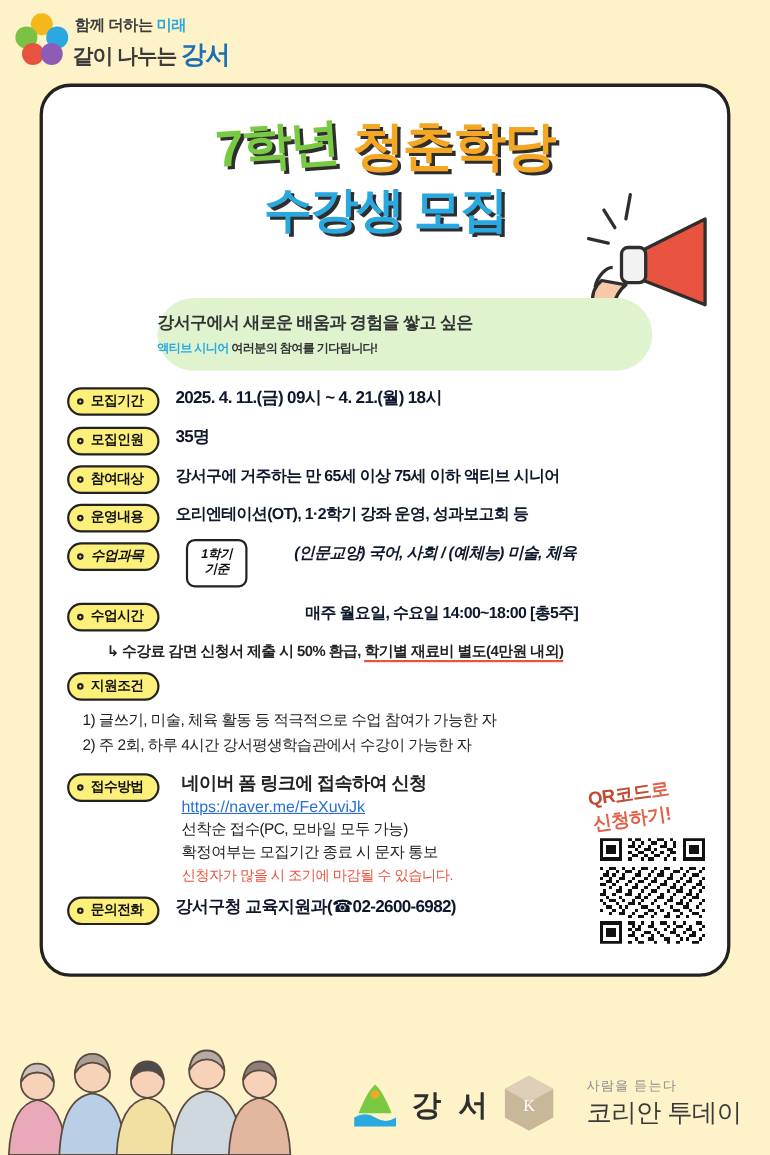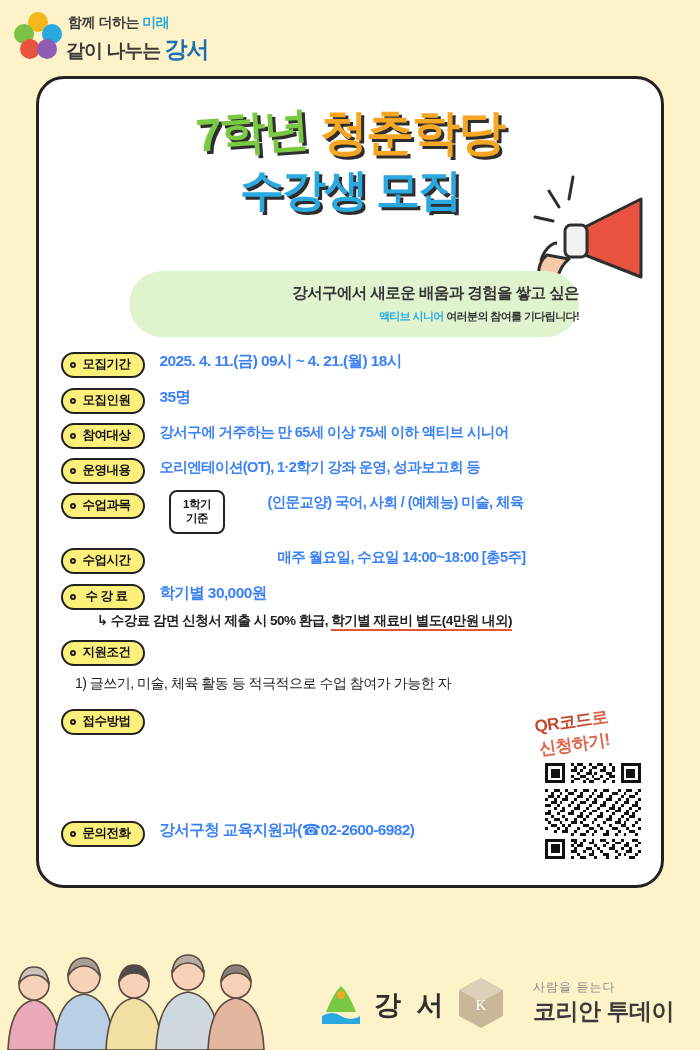--- a/index.html
+++ b/index.html
@@ -54,41 +54,41 @@
     font-size:44px;font-weight:bold;color:#2aa8e0;letter-spacing:-2px;
     -webkit-text-stroke:6px #fff;paint-order:stroke fill;
     text-shadow:3px 3px 0 #2e2e2e;
   }
 
   
   .megaphone{position:absolute;right:18px;top:90px;width:130px;height:120px;}
 
   
   .banner{
-    position:absolute;left:90px;top:192px;width:450px;height:66px;
-    background:#dff3cf;border-radius:34px;text-align:right;
+    position:absolute;left:104px;top:192px;width:450px;height:66px;
+    background:#dff3cf;border-radius:34px;text-align:left;
   }
   .banner .l1{font-size:15.5px;color:#333;font-weight:bold;padding-top:12px;letter-spacing:-0.6px;}
   .banner .l2{font-size:11px;font-weight:bold;color:#333;padding-top:5px;letter-spacing:-0.6px;}
   .banner .l2 .hl{color:#2aa8e0;}
 
   
   .rows{position:absolute;left:22px;top:272px;width:590px;}
   .row{position:relative;margin-bottom:9px;min-height:26px;}
   .pill{
     display:inline-block;background:#fdf07a;border:2px solid #222;border-radius:14px;
     font-size:12.5px;font-weight:bold;color:#111;padding:2px 9px 3px 16px;
     letter-spacing:-0.5px;position:relative;width:84px;box-sizing:border-box;text-align:center;
   }
   .pill:before{
     content:"";position:absolute;left:7px;top:50%;transform:translateY(-50%);
     width:6px;height:6px;border:2px solid #222;border-radius:50%;box-sizing:border-box;
   }
   .val{
-    display:inline-block;margin-left:10px;font-size:15.5px;font-weight:bold;color:#3b82f6;
+    display:inline-block;margin-left:10px;font-size:15.5px;font-weight:bold;color:#0f172a;
     letter-spacing:-0.6px;vertical-align:2px;
   }
   .val.sm{font-size:14.5px;}
 
   
   .stamp{
     position:absolute;left:108px;top:-3px;width:56px;height:44px;border:2px solid #222;
     border-radius:8px;background:#fff;font-size:11.5px;font-weight:bold;color:#111;
     text-align:center;line-height:1.25;padding-top:5px;box-sizing:border-box;letter-spacing:-0.5px;
   }
@@ -120,21 +120,21 @@
 
   
   .people{position:absolute;left:0;bottom:0;width:320px;height:165px;}
   .foot-gangseo{position:absolute;left:318px;bottom:22px;display:flex;align-items:center;}
   .gs-mark{width:46px;height:46px;}
   .gs-text{font-size:27px;font-weight:bold;color:#2e2e2e;margin-left:10px;letter-spacing:4px;}
   .foot-korea{position:absolute;right:26px;bottom:20px;display:flex;align-items:center;}
   .kt-mark{width:48px;height:54px;}
   .kt-txt{margin-left:28px;}
   .kt-l1{font-size:12px;color:#8a8a8a;letter-spacing:1px;}
-  .kt-l2{font-size:23px;font-weight:bold;color:#3a3a3a;letter-spacing:-0.5px;}
+  .kt-l2{font-size:23px;font-weight:normal;color:#3a3a3a;letter-spacing:-0.5px;}
 </style>
 </head>
 <body>
 
 <div class="top-logo">
   <div class="flower">
     <div class="petal p1"></div>
       <div class="petal p2"></div>
       <div class="petal p3"></div>
     <div class="petal p4"></div>
@@ -190,52 +190,56 @@
     <div class="row">
       <span class="pill">참여대상</span>
       <span class="val sm">강서구에 거주하는 만 65세 이상 75세 이하 액티브 시니어</span>
     </div>
 
     <div class="row">
       <span class="pill">운영내용</span>
       <span class="val sm">오리엔테이션(OT), 1·2학기 강좌 운영, 성과보고회 등</span>
     </div>
 
-    <div class="row" style="min-height:46px;">
+    <div class="row" style="min-height:46px;font-style:italic;">
       <span class="pill">수업과목</span>
       <span class="stamp">
         <span>1학기</span><br>
         <span>기준</span>
       </span>
       <span class="val sm indent">(인문교양) 국어, 사회 / (예체능) 미술, 체육</span>
     </div>
 
     <div class="row">
       <span class="pill">수업시간</span>
       <span class="val sm indent" style="margin-left:108px;padding-left:20px;">매주 월요일, 수요일 14:00~18:00 [총5주]</span>
     </div>
 
-    <div class="row" style="margin-bottom:2px;">
-      <span class="pill">수 강 료</span>
-      <span class="val">학기별 30,000원</span>
-    </div>
     <div class="refund">
       <span class="arrow">↳</span><span>수강료 감면 신청서 제출 시 50% 환급,</span>
       <span class="ul">학기별 재료비 별도(4만원 내외)</span>
     </div>
 
     <div class="row" style="margin-top:10px;margin-bottom:2px;">
       <span class="pill">지원조건</span>
     </div>
     <div class="cond-list">
       <div>1) 글쓰기, 미술, 체육 활동 등 적극적으로 수업 참여가 가능한 자</div>
+      <div>2) 주 2회, 하루 4시간 강서평생학습관에서 수강이 가능한 자</div>
     </div>
 
     <div class="row" style="margin-top:12px;min-height:104px;">
       <span class="pill" style="position:absolute;top:2px;left:0;">접수방법</span>
+      <div class="apply-body">
+        <div class="apply-title">네이버 폼 링크에 접속하여 신청</div>
+        <a class="apply-link" href="#">https://naver.me/FeXuviJk</a>
+        <div class="apply-l2">선착순 접수(PC, 모바일 모두 가능)</div>
+        <div class="apply-l3">확정여부는 모집기간 종료 시 문자 통보</div>
+        <div class="apply-l4">신청자가 많을 시 조기에 마감될 수 있습니다.</div>
+      </div>
     </div>
 
     <div class="row" style="margin-top:4px;">
       <span class="pill">문의전화</span>
       <span class="val">강서구청 교육지원과(☎02-2600-6982)</span>
     </div>
 
   </div>
 
   <div class="qr-text">

